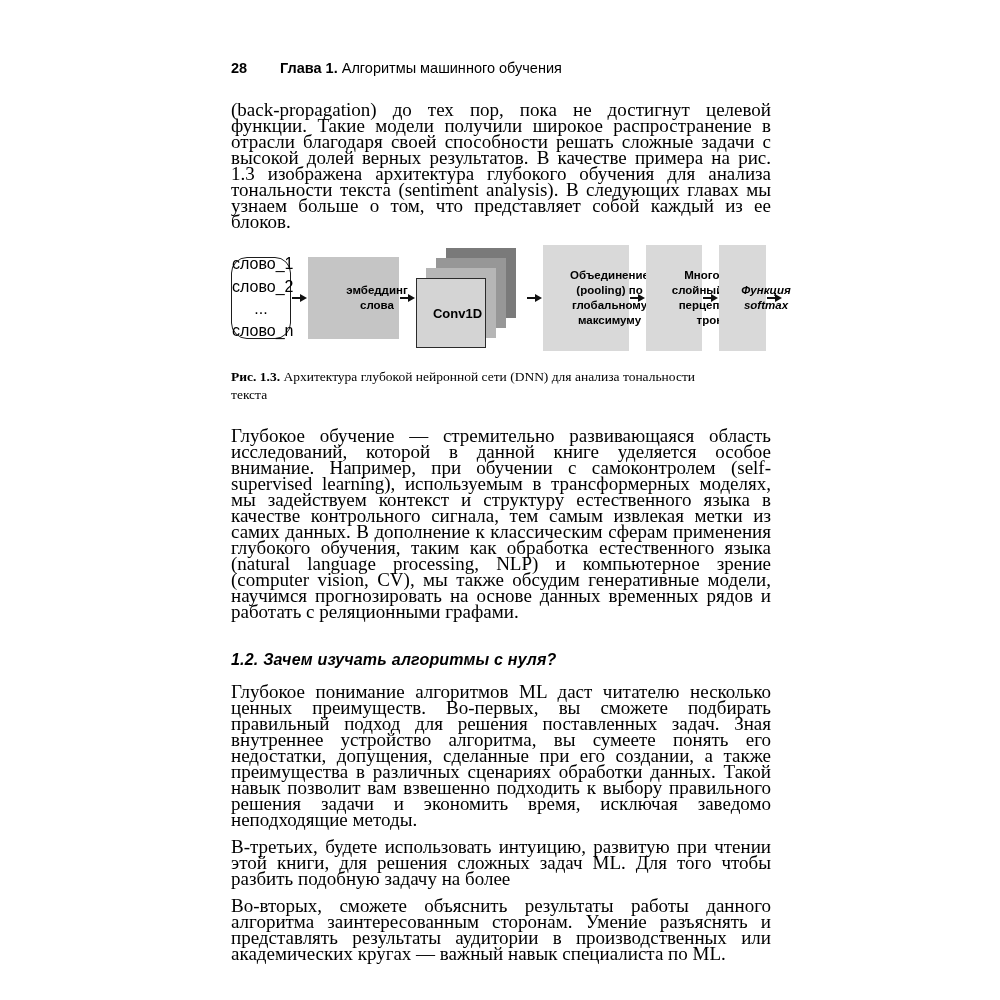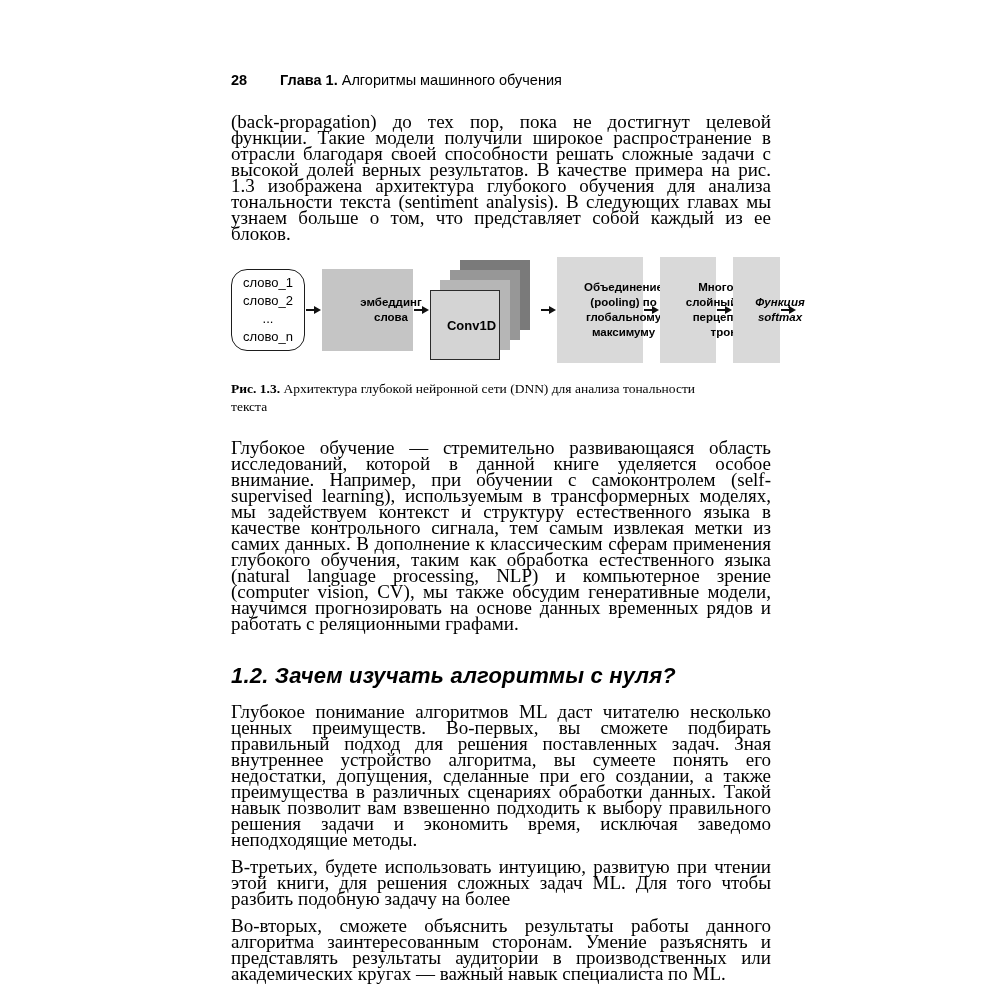--- a/index.html
+++ b/index.html
@@ -20,21 +20,21 @@
     width: 1000px;
     height: 1000px;
     background: var(--page-bg);
     color: var(--text);
     font-family: "Liberation Serif", serif;
     overflow: hidden;
   }
   .content {
     position: absolute;
     left: 231px;
-    top: 72px;
+    top: 60px;
     width: 540px;
   }
   .header {
     display: flex;
     align-items: baseline;
     font-family: "Liberation Sans", sans-serif;
     font-size: 14.5px;
   }
   .page-number {
     font-weight: bold;
@@ -54,30 +54,30 @@
   
   .figure { margin-top: 12px; }
   .flow {
     display: flex;
     align-items: center;
     height: 112px;
   }
   .pre { white-space: pre-line; }
   .input-box {
     flex: none;
-    width: 74px;
+    width: 60px;
     height: 82px;
     border: 1.5px solid #1d1d1d;
     border-radius: 16px;
     display: flex;
     flex-direction: column;
     justify-content: center;
     text-align: center;
     font-family: "Liberation Sans", sans-serif;
-    font-size: 13px;
+    font-size: 16px;
     line-height: 1.4;
     background: #fff;
   }
   .block {
     flex: none;
     display: flex;
     align-items: center;
     justify-content: center;
     text-align: center;
     font-family: "Liberation Sans", sans-serif;
@@ -132,21 +132,21 @@
     line-height: 18px;
     max-width: 465px;
     margin-top: 14px;
   }
   .caption b { font-weight: bold; }
 
   .section-heading {
     font-family: "Liberation Sans", sans-serif;
     font-weight: bold;
     font-style: italic;
-    font-size: 22px;
+    font-size: 16px;
     margin: 31px 0 15px 0;
     letter-spacing: 0.2px;
   }
 </style>
 </head>
 <body>
 
 <div class="page">
   <div class="content">
 

